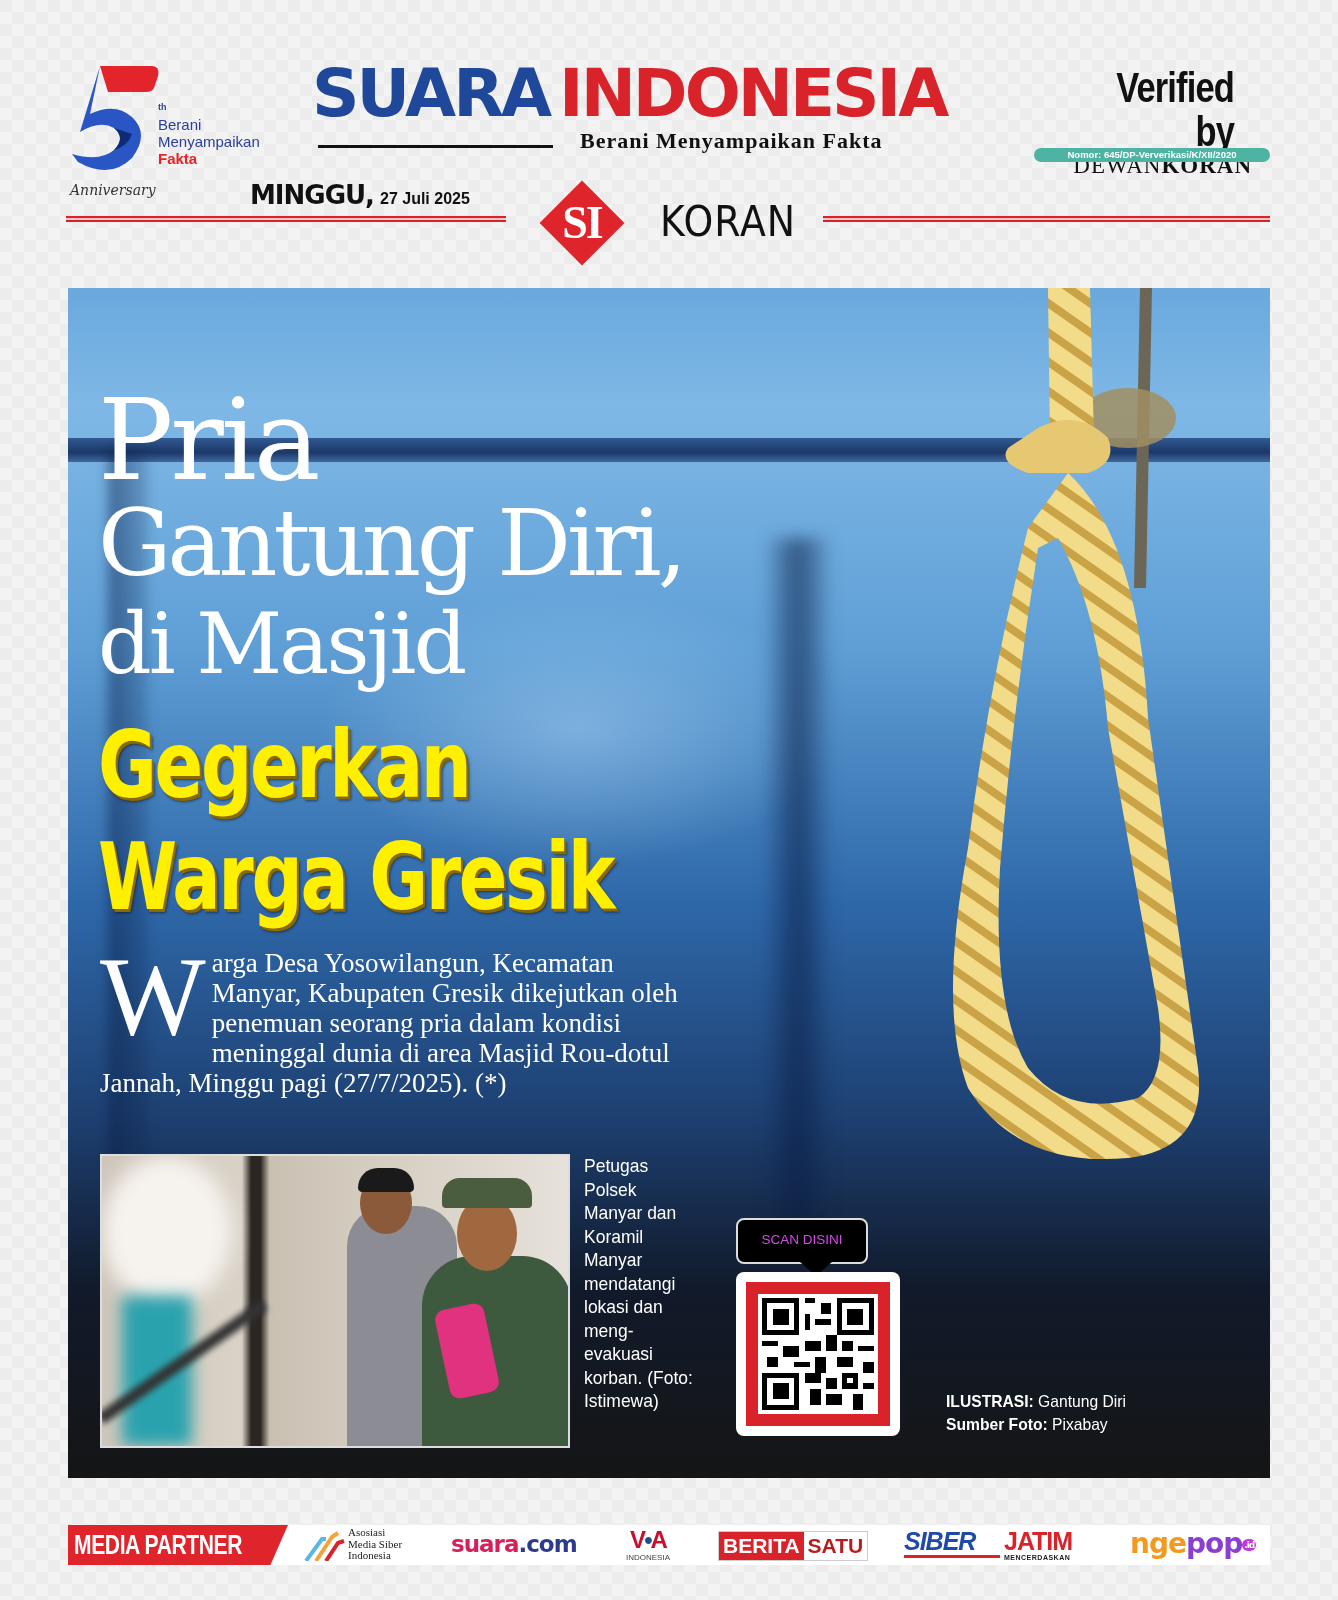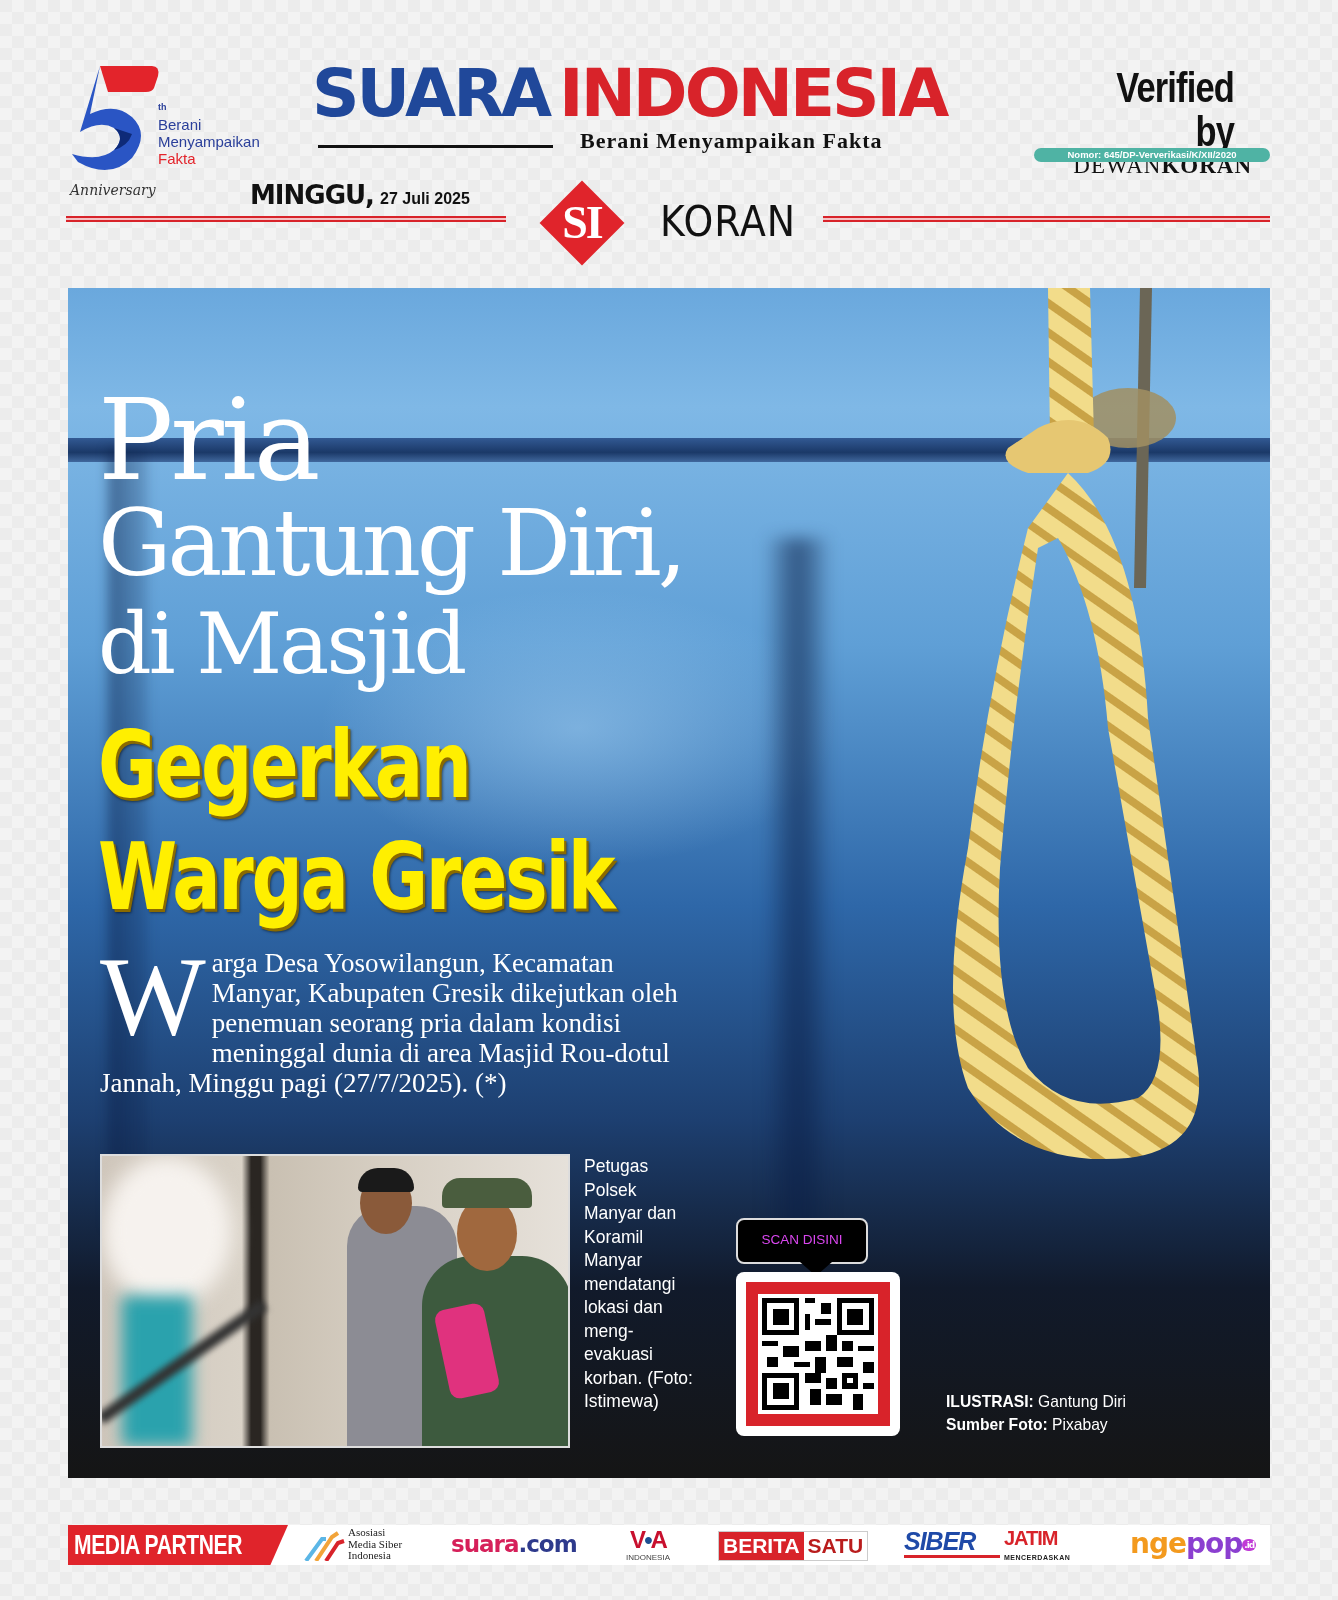--- a/index.html
+++ b/index.html
@@ -13,21 +13,21 @@
     font-family: "Liberation Sans", sans-serif;
   }
   .abs { position: absolute; }
 
   
   .anniv { left: 70px; top: 62px; width: 220px; height: 150px; }
   .anniv-5 { left: 0; top: 0; width: 90px; height: 115px; }
   .anniv-th { left: 88px; top: 40px; font-size: 9px; color: #2a3f9a; font-weight: bold; }
   .anniv-l1 { left: 88px; top: 54px; font-size: 15px; color: #2a3f9a; line-height: 17px; }
   .anniv-l2 { left: 88px; top: 71px; font-size: 15px; color: #2a3f9a; line-height: 17px; }
-  .anniv-l3 { left: 88px; top: 88px; font-size: 15px; color: #e3242b; line-height: 17px; font-weight: normal; }
+  .anniv-l3 { left: 88px; top: 88px; font-size: 15px; color: #e3242b; line-height: 17px; font-weight: bold; }
   .anniv-script { left: 0; top: 120px; font-family: "DejaVu Serif", serif; font-style: italic; font-size: 14px; color: #333; }
 
   .brand { left: 312px; top: 56px; font-family: "DejaVu Sans", sans-serif; font-weight: bold; font-size: 66px; letter-spacing: -3px; line-height: 76px; white-space: nowrap; }
   .brand-blue { color: #20489a; }
   .brand-red { color: #d8232a; margin-left: 10px; }
   .brand-rule { left: 318px; top: 145px; width: 235px; height: 3px; background: #111; }
   .tagline { left: 580px; top: 128px; font-family: "Liberation Serif", serif; font-weight: bold; font-size: 22px; color: #111; letter-spacing: 1px; }
 
   .verified { left: 1052px; top: 66px; width: 200px; text-align: right; }
   .verified-title { font-family: "Liberation Sans", sans-serif; font-weight: bold; font-size: 42px; color: #111; line-height: 44px; transform: scaleX(0.82); transform-origin: center; letter-spacing: -1px; }
@@ -98,21 +98,21 @@
   .p-suara .com { color: #2e3a8c; }
   .p-voa { left: 545px; top: 2px; width: 70px; text-align: center; }
   .p-voa .v { font-weight: bold; font-size: 24px; line-height: 26px; color: #c8102e; letter-spacing: -2px; }
   .p-voa .v i { font-style: normal; color: #1d4f91; }
   .p-voa .s { font-size: 8px; color: #444; line-height: 10px; }
   .p-berita { left: 650px; top: 6px; height: 28px; border: 1px solid #ccc; display: flex; font-weight: bold; font-size: 21px; line-height: 28px; }
   .p-berita .a { background: #d8232a; color: #fff; padding: 0 4px; }
   .p-berita .b { color: #b91c1c; padding: 0 4px; }
   .p-siber { left: 836px; top: 2px; width: 190px; height: 36px; }
   .p-siber .s1 { position:absolute; left: 0; top: 0; font-weight: bold; font-size: 25px; color: #1f4aa8; font-style: italic; letter-spacing: -1px; }
-  .p-siber .s2 { position:absolute; left: 100px; top: 0; font-weight: bold; font-size: 20px; color: #d8232a; letter-spacing: -1px; }
+  .p-siber .s2 { position:absolute; left: 100px; top: 0; font-weight: bold; font-size: 25px; color: #d8232a; letter-spacing: -1px; }
   .p-siber .s3 { position:absolute; left: 100px; top: 27px; font-weight: bold; font-size: 7px; color: #222; letter-spacing: .5px; }
   .p-siber .bar { position:absolute; left: 0; top: 28px; width: 96px; height: 3px; background: #d8232a; }
   .p-ngepop { left: 1062px; top: 0; font-weight: bold; font-size: 28px; line-height: 38px; font-family: "DejaVu Sans", sans-serif; letter-spacing: -1px; white-space: nowrap; }
   .p-ngepop .n { color: #f39a1e; }
   .p-ngepop .p { color: #8b3fd0; }
   .p-ngepop .id { display:inline-block; background:#c03ad6; color:#fff; font-size: 9px; line-height: 12px; padding: 0 2px; border-radius: 6px; vertical-align: middle; }
 </style>
 </head>
 <body>
 

